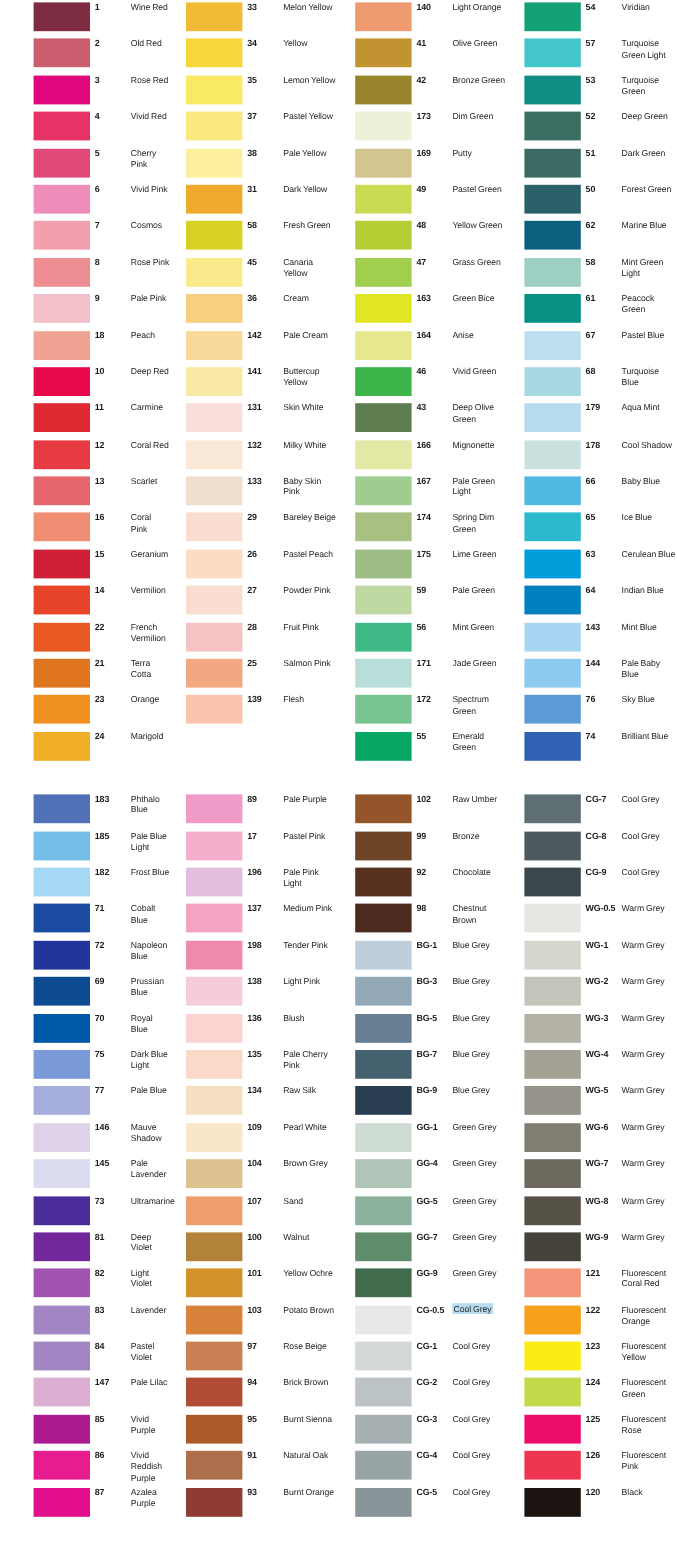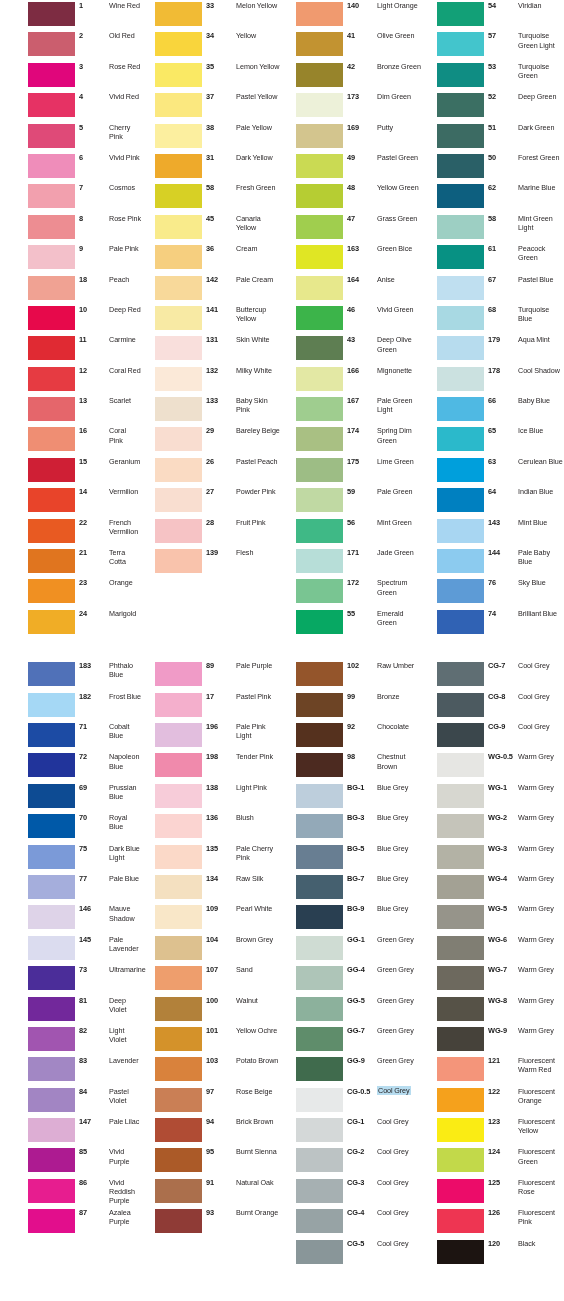--- a/index.html
+++ b/index.html
@@ -272,20 +272,25 @@
           <div class="swatch" style="background: rgb(249, 222, 208);"></div>
           <div class="code">27</div>
           <div class="name">Powder Pink</div>
         </div>
         <div class="row">
           <div class="swatch" style="background: rgb(246, 195, 197);"></div>
           <div class="code">28</div>
           <div class="name">Fruit Pink</div>
         </div>
         <div class="row">
+          <div class="swatch" style="background: rgb(242, 169, 130);"></div>
+          <div class="code">25</div>
+          <div class="name">Salmon Pink</div>
+        </div>
+        <div class="row">
           <div class="swatch" style="background: rgb(249, 195, 172);"></div>
           <div class="code">139</div>
           <div class="name">Flesh</div>
         </div>
       </div>
       <div class="col c3">
         <div class="row">
           <div class="swatch" style="background: rgb(240, 154, 111);"></div>
           <div class="code">140</div>
           <div class="name">Light Orange</div>
@@ -501,20 +506,25 @@
     </div>
     <div class="gap"></div>
     <div class="section">
       <div class="col c1">
         <div class="row">
           <div class="swatch" style="background: rgb(80, 113, 184);"></div>
           <div class="code">183</div>
           <div class="name">Phthalo Blue</div>
         </div>
         <div class="row">
+          <div class="swatch" style="background: rgb(116, 189, 232);"></div>
+          <div class="code">185</div>
+          <div class="name">Pale Blue Light</div>
+        </div>
+        <div class="row">
           <div class="swatch" style="background: rgb(165, 216, 245);"></div>
           <div class="code">182</div>
           <div class="name">Frost Blue</div>
         </div>
         <div class="row">
           <div class="swatch" style="background: rgb(28, 75, 164);"></div>
           <div class="code">71</div>
           <div class="name">Cobalt Blue</div>
         </div>
         <div class="row">
@@ -608,20 +618,25 @@
           <div class="swatch" style="background: rgb(244, 175, 204);"></div>
           <div class="code">17</div>
           <div class="name">Pastel Pink</div>
         </div>
         <div class="row">
           <div class="swatch" style="background: rgb(226, 190, 222);"></div>
           <div class="code">196</div>
           <div class="name">Pale Pink Light</div>
         </div>
         <div class="row">
+          <div class="swatch" style="background: rgb(245, 163, 194);"></div>
+          <div class="code">137</div>
+          <div class="name">Medium Pink</div>
+        </div>
+        <div class="row">
           <div class="swatch" style="background: rgb(240, 138, 172);"></div>
           <div class="code">198</div>
           <div class="name">Tender Pink</div>
         </div>
         <div class="row">
           <div class="swatch" style="background: rgb(247, 204, 217);"></div>
           <div class="code">138</div>
           <div class="name">Light Pink</div>
         </div>
         <div class="row">
@@ -859,21 +874,21 @@
           <div class="name">Warm Grey</div>
         </div>
         <div class="row">
           <div class="swatch" style="background: rgb(70, 66, 58);"></div>
           <div class="code">WG-9</div>
           <div class="name">Warm Grey</div>
         </div>
         <div class="row">
           <div class="swatch" style="background: rgb(244, 149, 122);"></div>
           <div class="code">121</div>
-          <div class="name">Fluorescent Warm Red</div>
+          <div class="name">Fluorescent Coral Red</div>
         </div>
         <div class="row">
           <div class="swatch" style="background: rgb(245, 161, 28);"></div>
           <div class="code">122</div>
           <div class="name">Fluorescent Orange</div>
         </div>
         <div class="row">
           <div class="swatch" style="background: rgb(250, 236, 20);"></div>
           <div class="code">123</div>
           <div class="name">Fluorescent Yellow</div>

